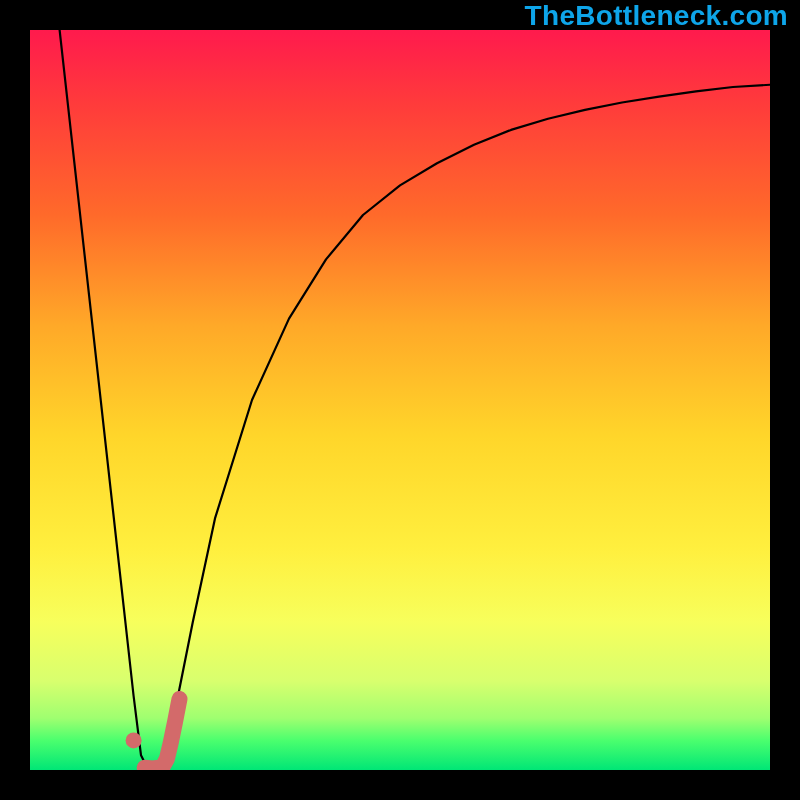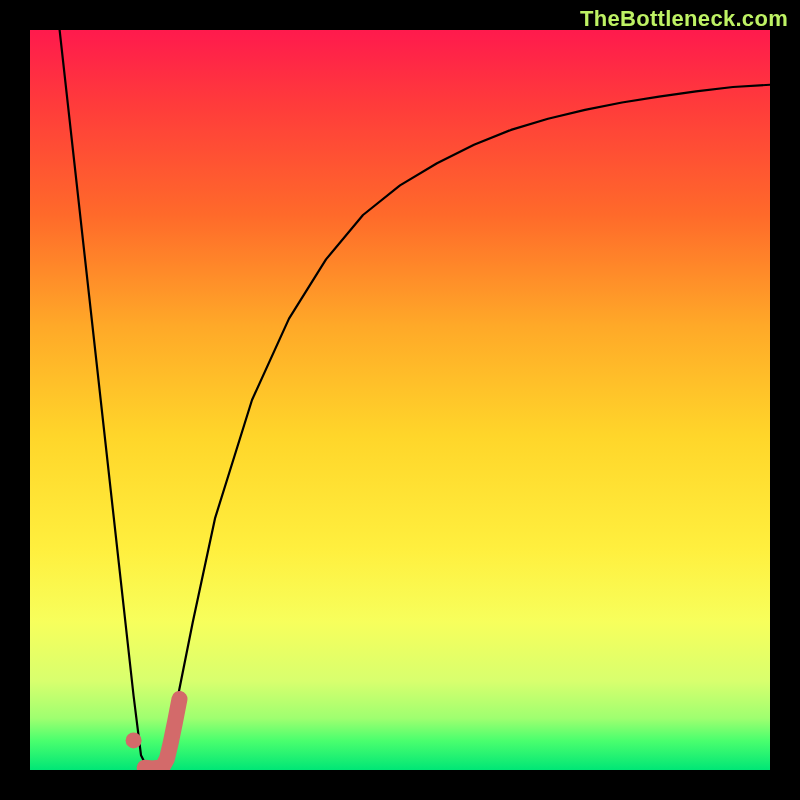--- a/index.html
+++ b/index.html
@@ -34,26 +34,26 @@
       #ffef3e 70%,
       #f7ff5c 80%,
       #d8ff6e 88%,
       #9fff70 93%,
       #4bff6e 96%,
       #00e676 100%
     );
   }
   .watermark {
     position: absolute;
-    top: 6px;
+    top: 0;
     right: 12px;
     font-family: Arial, Helvetica, sans-serif;
-    font-size: 22px;
+    font-size: 28px;
     font-weight: 600;
-    color: #bef264;
+    color: #0ea5e9;
     letter-spacing: 0.3px;
   }
   svg.overlay {
     position: absolute;
     left: 0;
     top: 0;
     width: 740px;
     height: 740px;
   }
 </style>

